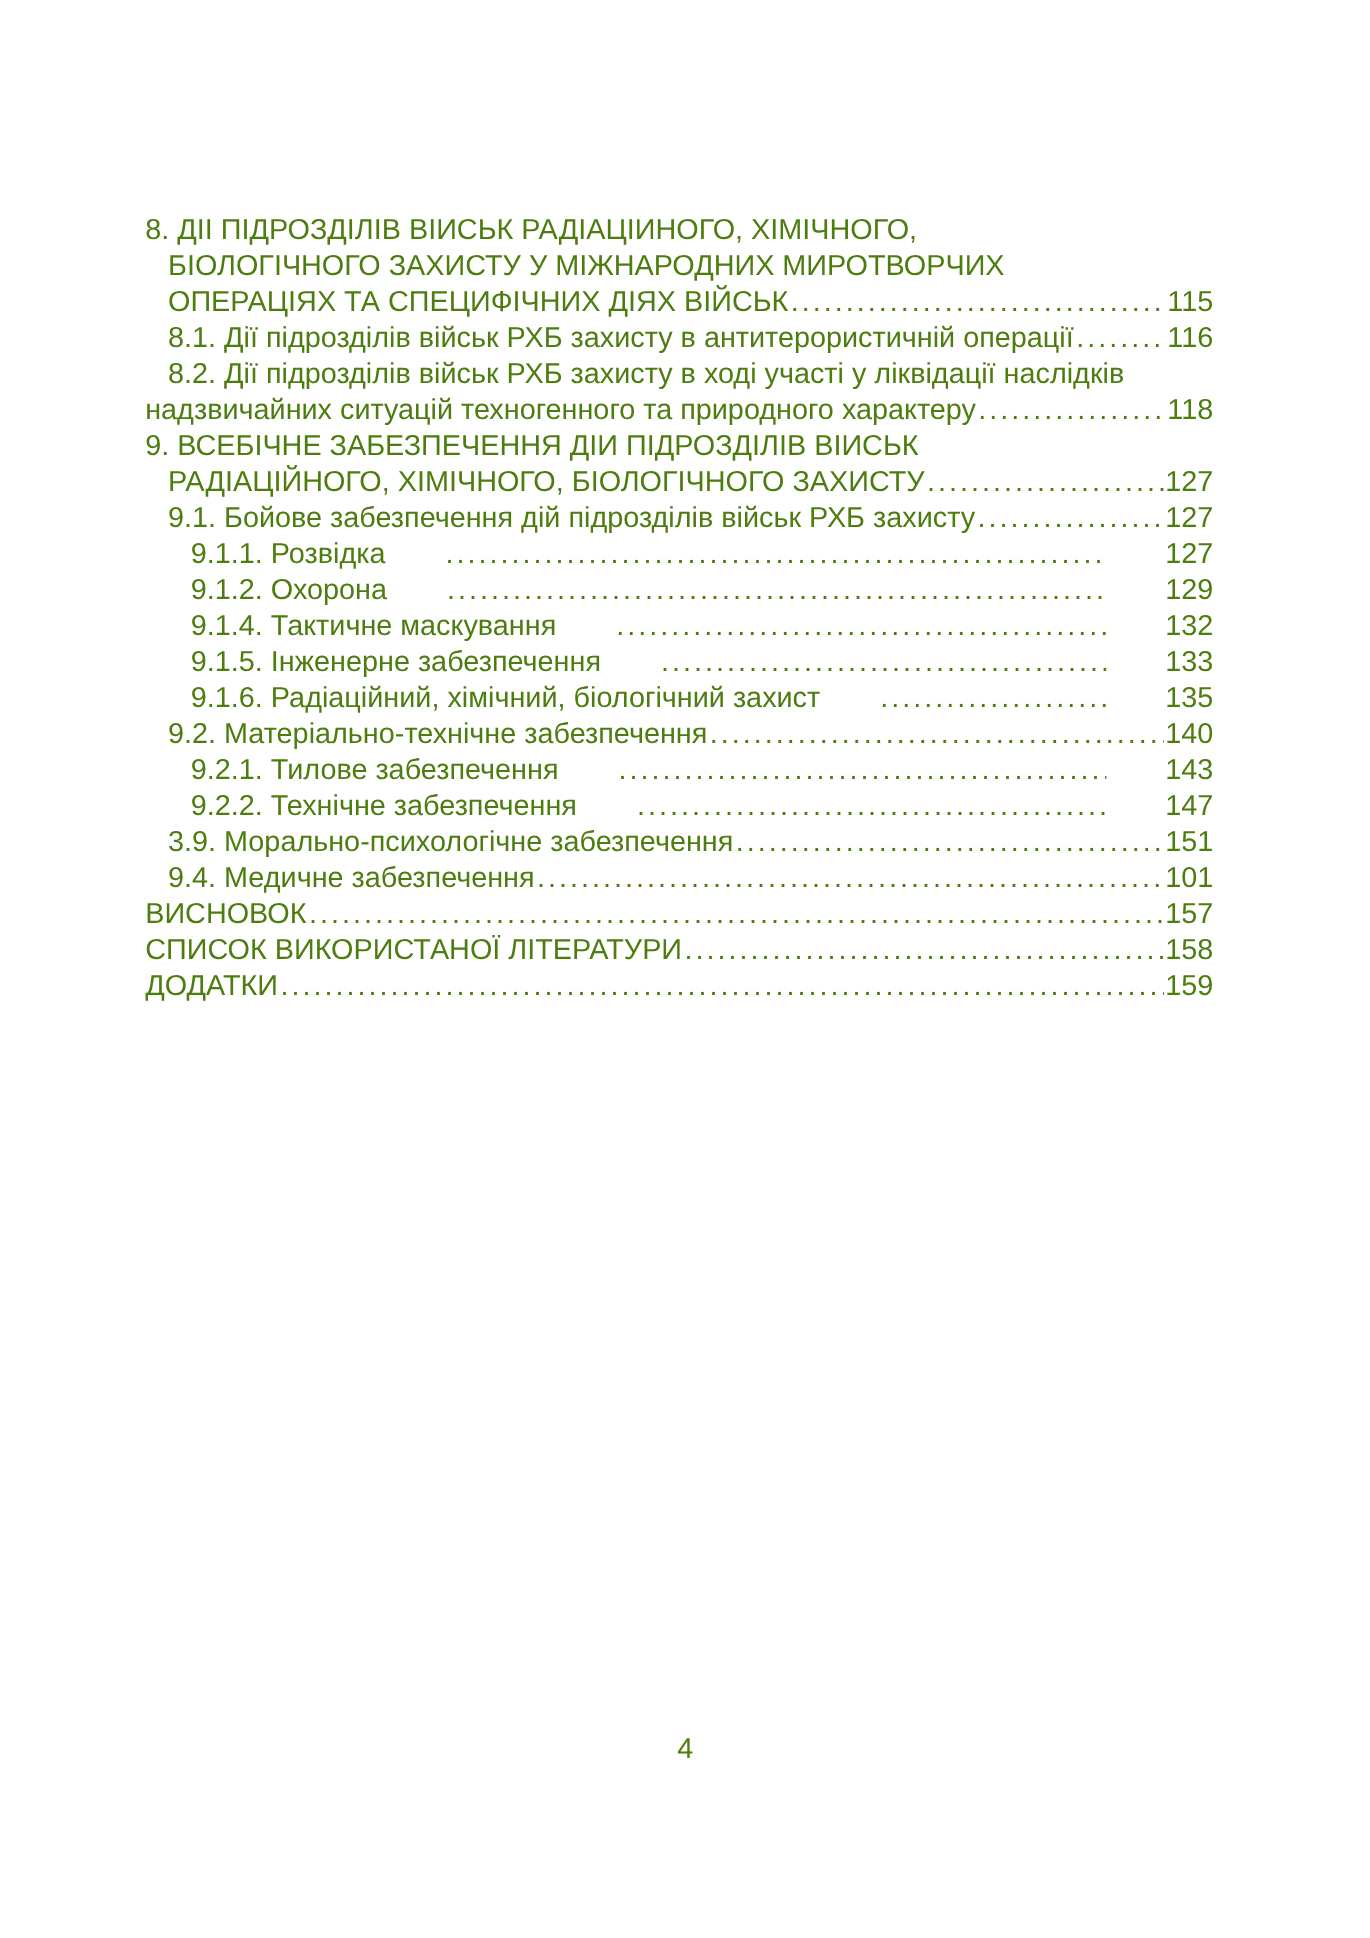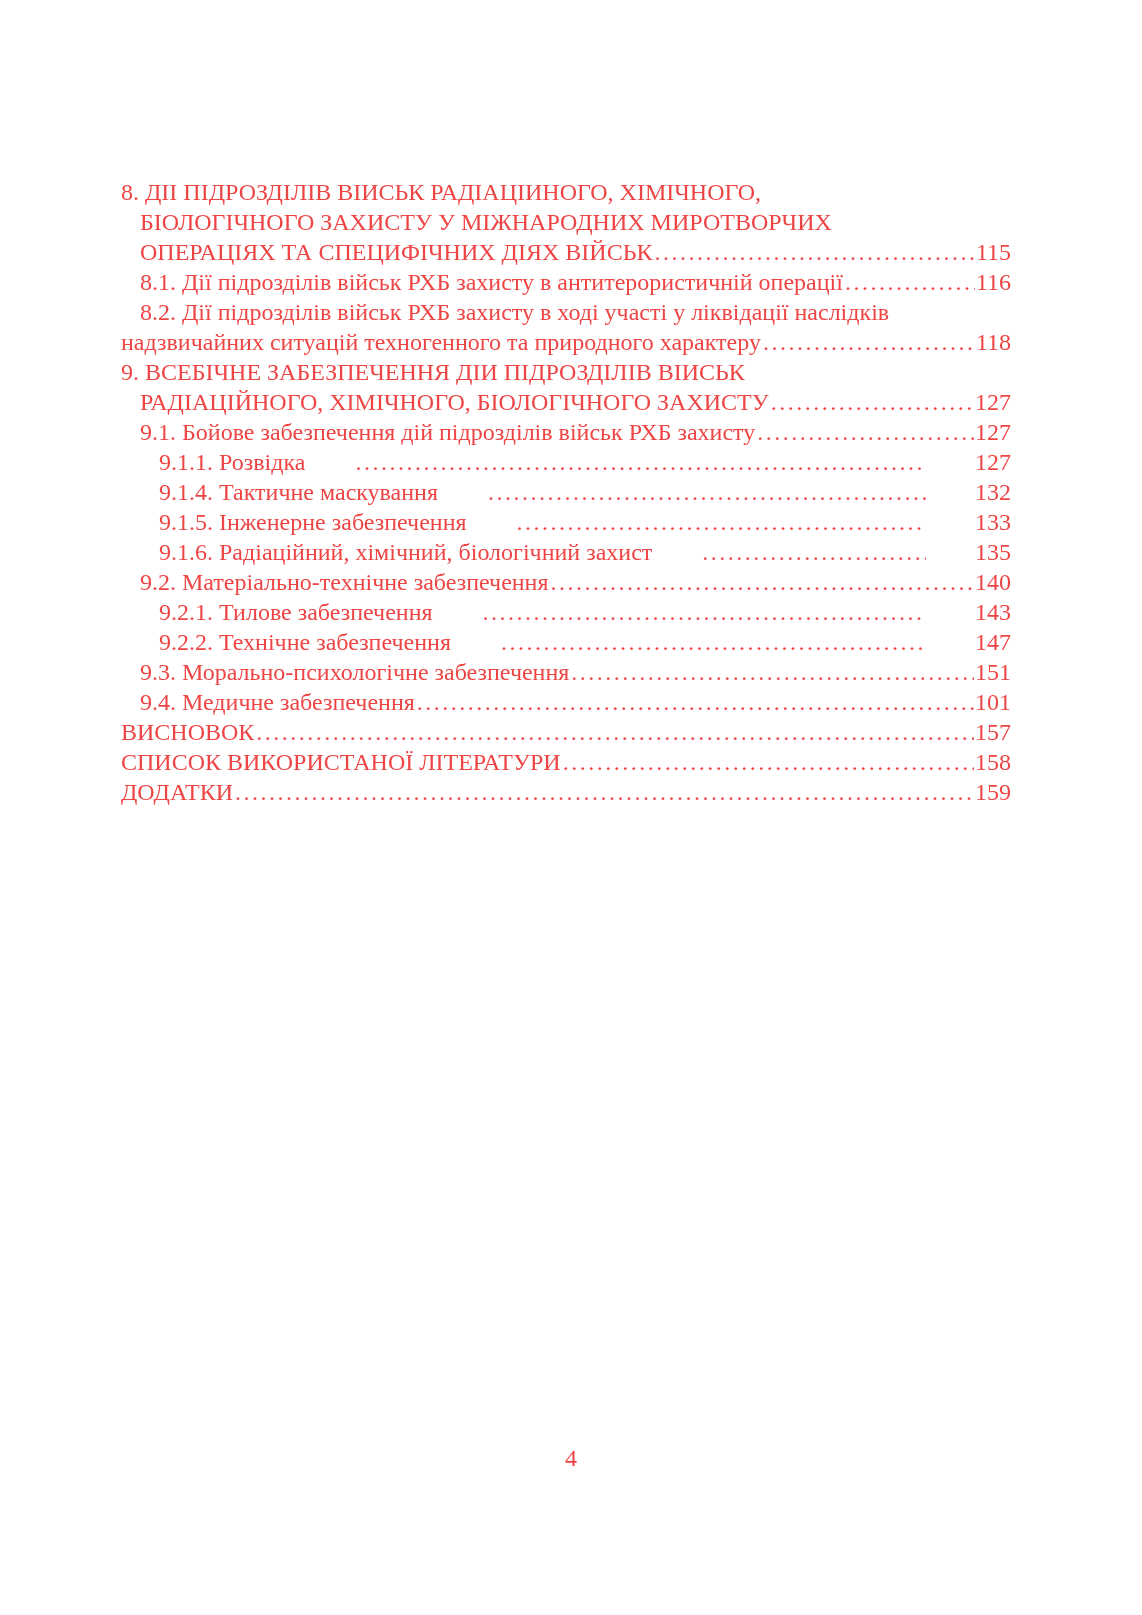--- a/index.html
+++ b/index.html
@@ -5,22 +5,22 @@
   html, body {
     margin: 0;
     padding: 0;
     background: #ffffff;
   }
   .page {
     position: relative;
     width: 1106px;
     height: 1615px;
     background: #ffffff;
-    color: #ef4444;
-    font-family: Liberation Serif, serif;
+    color: #4d7c0f;
+    font-family: Liberation Sans, sans-serif;
     overflow: hidden;
   }
   .toc {
     position: absolute;
     left: 121px;
     top: 177px;
     width: 890px;
   }
   .toc-line {
     display: flex;
@@ -103,20 +103,25 @@
         <span class="toc-text">9.1. Бойове забезпечення дій підрозділів військ РХБ захисту</span>
         <span class="leader"></span>
         <span class="toc-page">127</span>
       </div>
       <div class="toc-line indent-2">
         <span class="toc-text">9.1.1. Розвідка</span>
         <span class="leader"></span>
         <span class="toc-page">127</span>
       </div>
       <div class="toc-line indent-2">
+        <span class="toc-text">9.1.2. Охорона</span>
+        <span class="leader"></span>
+        <span class="toc-page">129</span>
+      </div>
+      <div class="toc-line indent-2">
         <span class="toc-text">9.1.4. Тактичне маскування</span>
         <span class="leader"></span>
         <span class="toc-page">132</span>
       </div>
       <div class="toc-line indent-2">
         <span class="toc-text">9.1.5. Інженерне забезпечення</span>
         <span class="leader"></span>
         <span class="toc-page">133</span>
       </div>
       <div class="toc-line indent-2">
@@ -133,21 +138,21 @@
         <span class="toc-text">9.2.1. Тилове забезпечення</span>
         <span class="leader"></span>
         <span class="toc-page">143</span>
       </div>
       <div class="toc-line indent-2">
         <span class="toc-text">9.2.2. Технічне забезпечення</span>
         <span class="leader"></span>
         <span class="toc-page">147</span>
       </div>
       <div class="toc-line indent-1">
-        <span class="toc-text">9.3. Морально-психологічне забезпечення</span>
+        <span class="toc-text">3.9. Морально-психологічне забезпечення</span>
         <span class="leader"></span>
         <span class="toc-page">151</span>
       </div>
       <div class="toc-line indent-1">
         <span class="toc-text">9.4. Медичне забезпечення</span>
         <span class="leader"></span>
         <span class="toc-page">101</span>
       </div>
       <div class="toc-line indent-0">
         <span class="toc-text">ВИСНОВОК</span>

